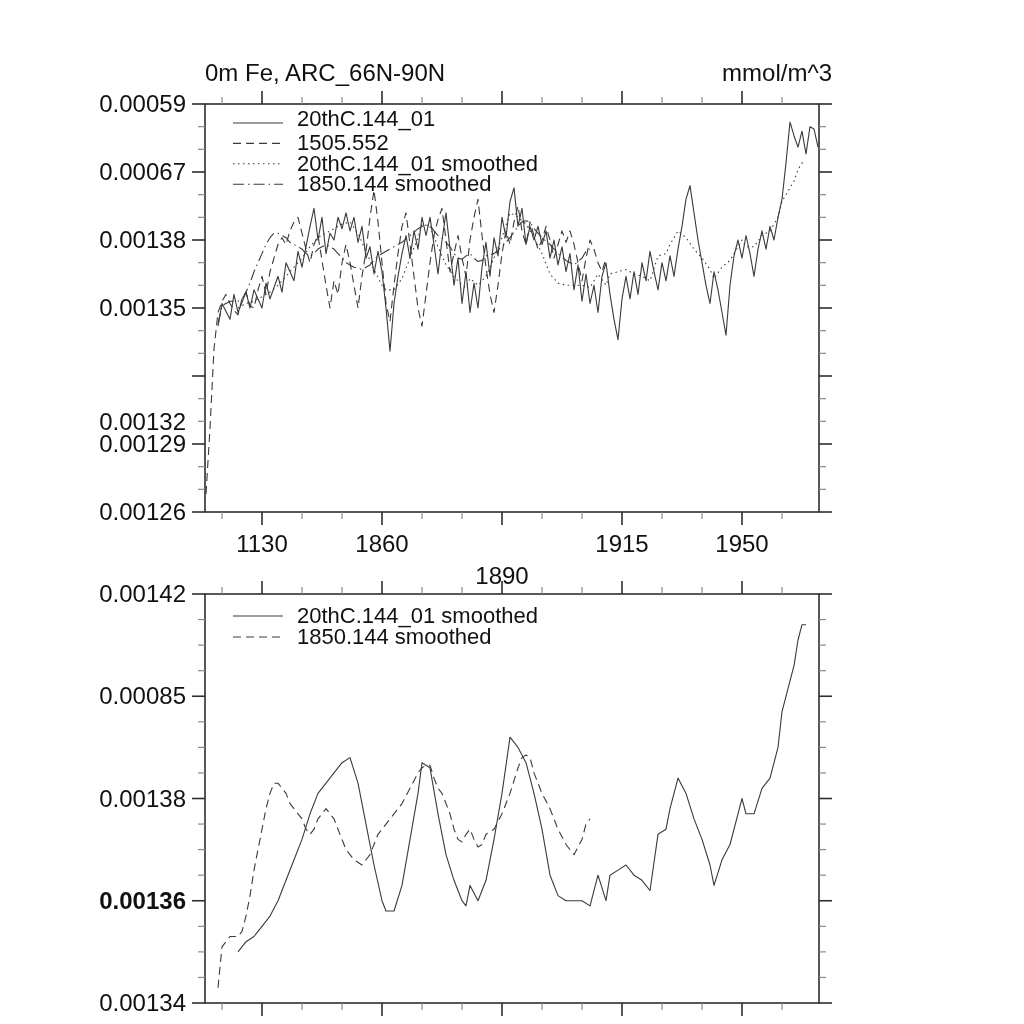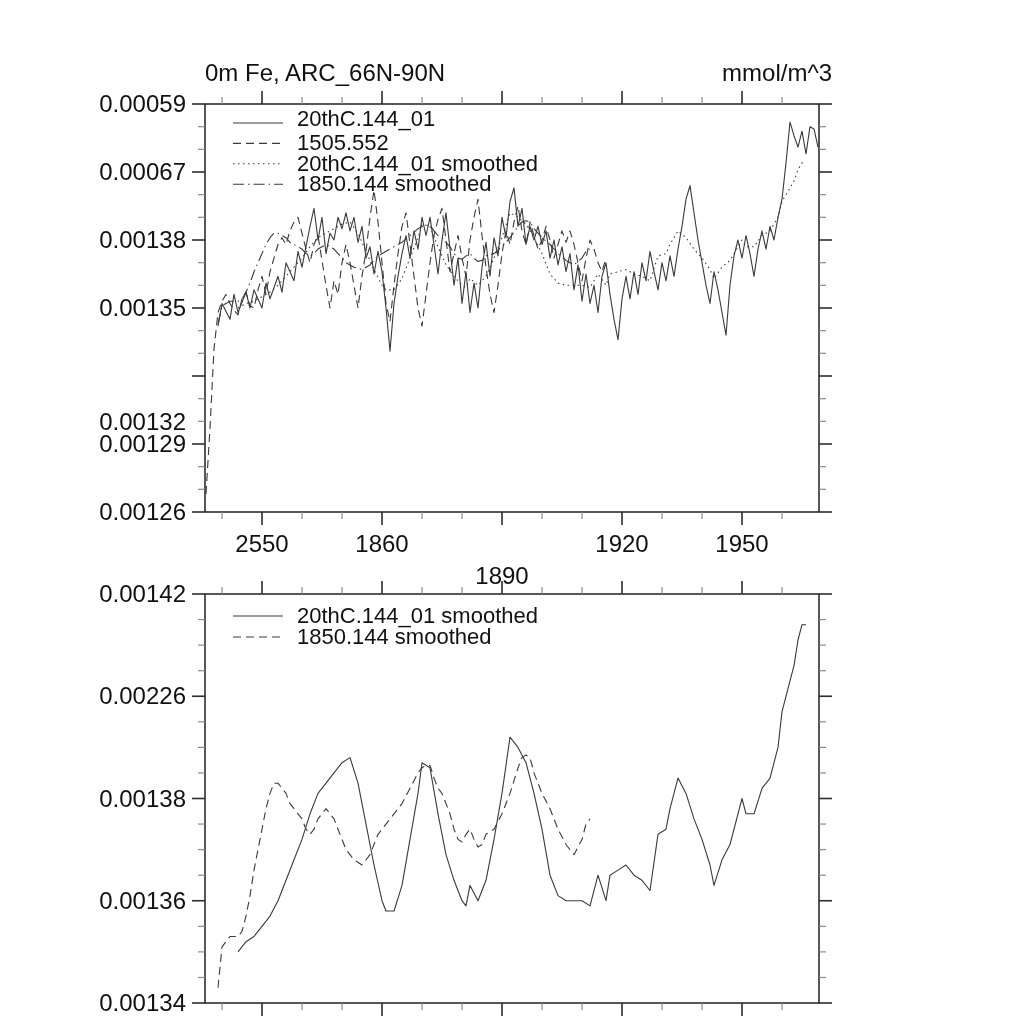--- a/index.html
+++ b/index.html
@@ -167,30 +167,30 @@
       <line x1="233" y1="637" x2="283" y2="637" stroke="#3a3a3a" stroke-width="1.1" stroke-dasharray="8,5"></line>
     </svg>
   <div id="labels">
       <div class="ylab" style="top:91px;">0.00059</div>
       <div class="ylab" style="top:159.00000000000017px;">0.00067</div>
       <div class="ylab" style="top:227.00000000000034px;">0.00138</div>
       <div class="ylab" style="top:295px;">0.00135</div>
       <div class="ylab" style="top:363.00000000000017px;margin-top:46px;">0.00132</div>
       <div class="ylab" style="top:431.00000000000034px;">0.00129</div>
       <div class="ylab" style="top:499px;">0.00126</div>
-      <div class="xlab" style="left:212px;top:531px;">2550</div>
+      <div class="xlab" style="left:212px;top:531px;">1130</div>
       <div class="xlab" style="left:332px;top:531px;">1860</div>
       <div class="xlab" style="left:452px;top:531px;margin-top:32px;">1890</div>
-      <div class="xlab" style="left:572px;top:531px;">1920</div>
+      <div class="xlab" style="left:572px;top:531px;">1915</div>
       <div class="xlab" style="left:692px;top:531px;">1950</div>
       <div class="leglab" style="left:297px;top:107px;">20thC.144_01</div>
       <div class="leglab" style="left:297px;top:131.4px;">1505.552</div>
       <div class="leglab" style="left:297px;top:151.8px;">20thC.144_01 smoothed</div>
       <div class="leglab" style="left:297px;top:172.2px;">1850.144 smoothed</div>
       <div class="ylab" style="top:581px;">0.00142</div>
-      <div class="ylab" style="top:683.2500000000002px;">0.00226</div>
+      <div class="ylab" style="top:683.2500000000002px;">0.00085</div>
       <div class="ylab" style="top:785.5000000000006px;">0.00138</div>
-      <div class="ylab" style="top:887.7499999999998px;">0.00136</div>
+      <div class="ylab" style="top:887.7499999999998px;font-weight:bold;">0.00136</div>
       <div class="ylab" style="top:990px;">0.00134</div>
       <div class="leglab" style="left:297px;top:604px;">20thC.144_01 smoothed</div>
       <div class="leglab" style="left:297px;top:625px;">1850.144 smoothed</div>
     </div>
 </div>
 
 </body></html>

